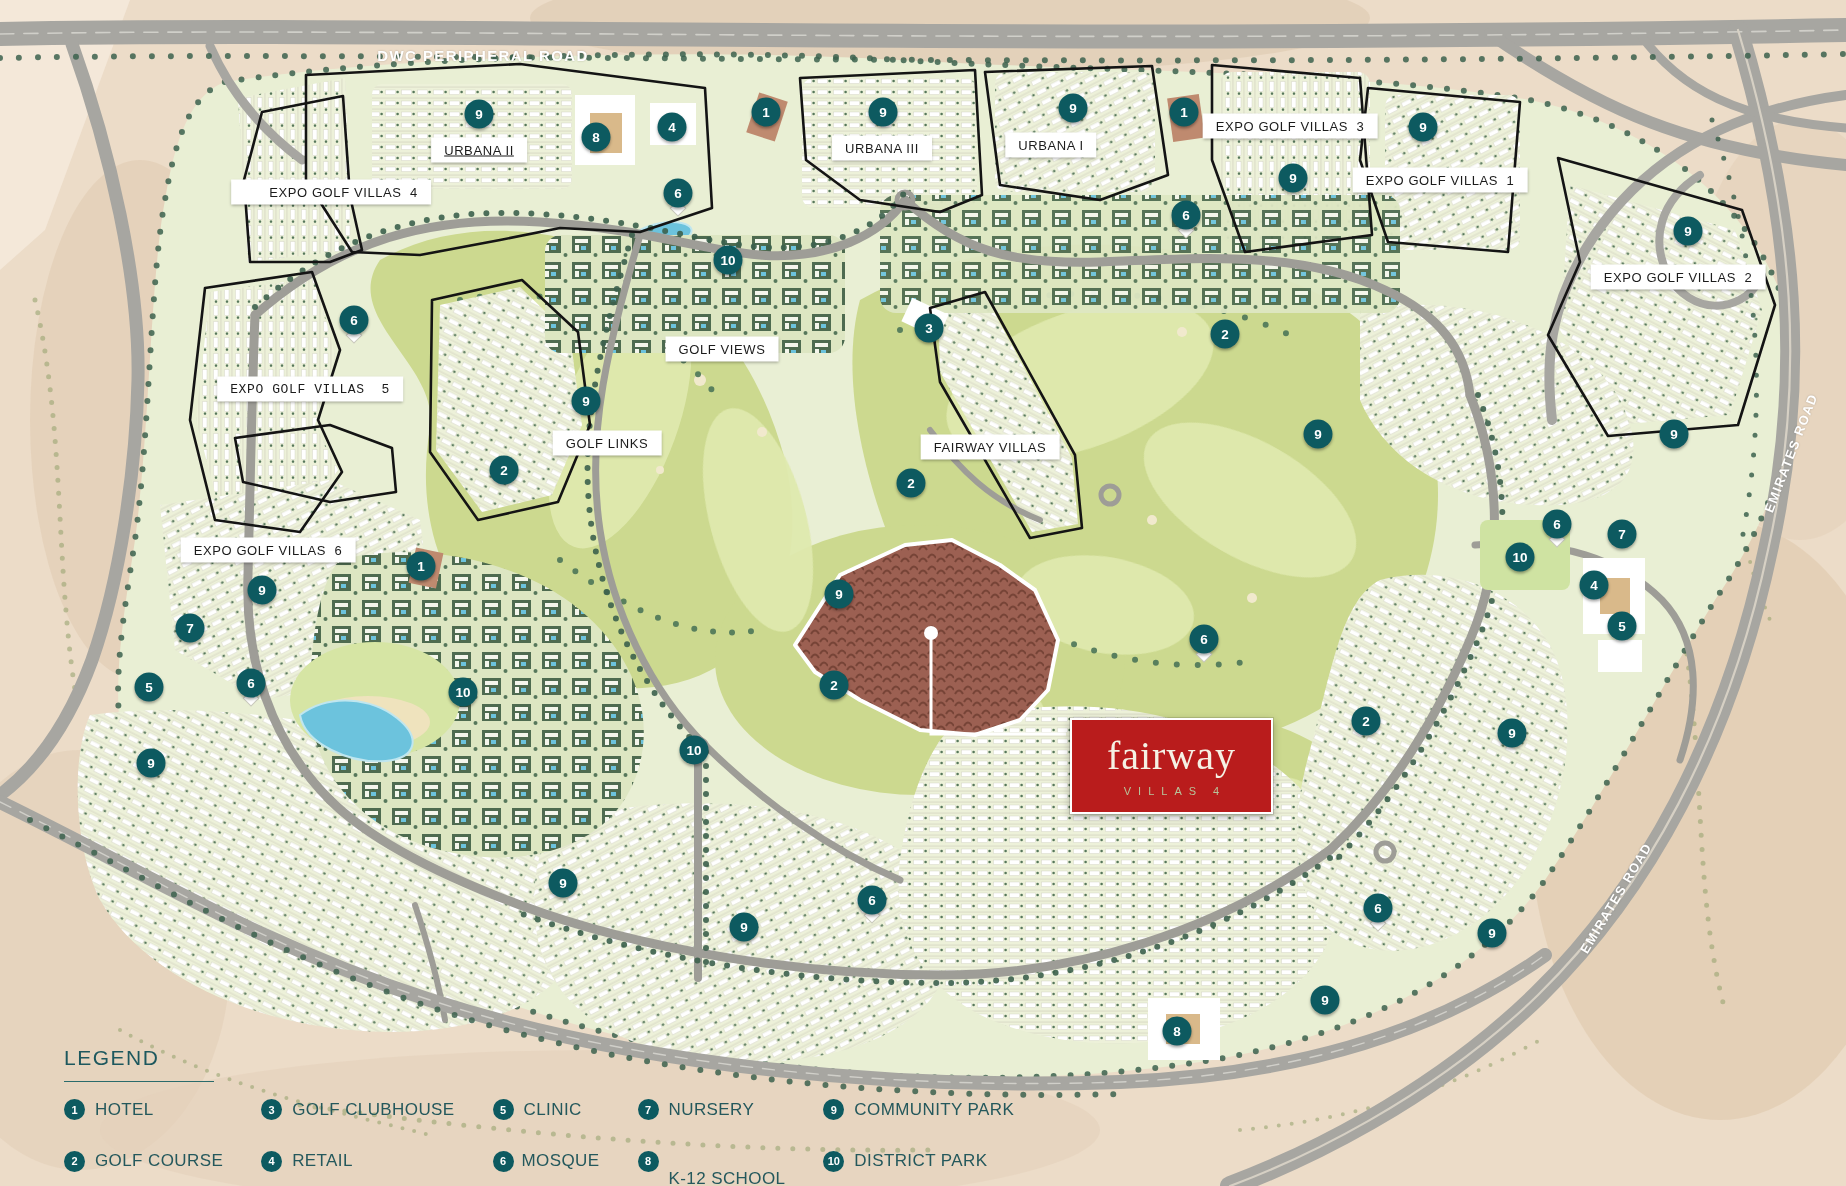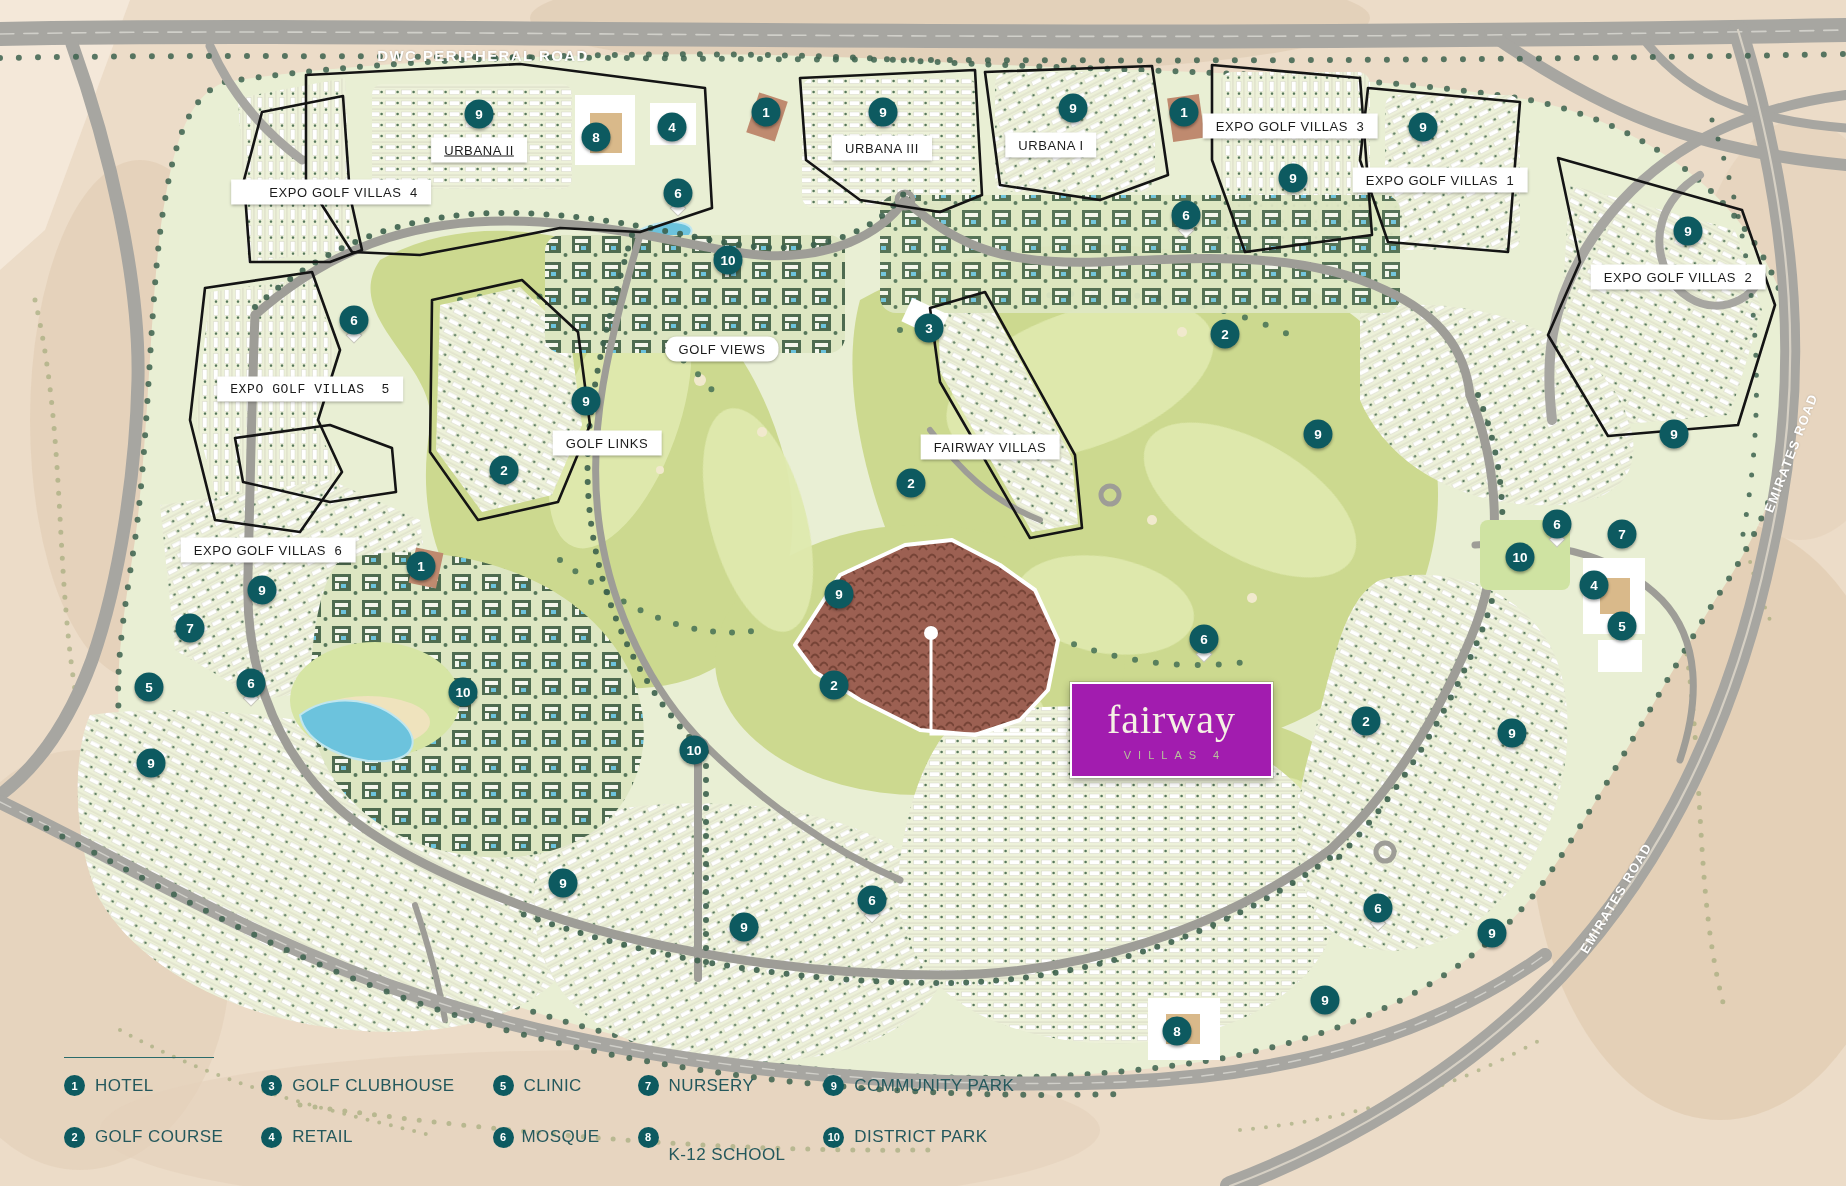--- a/index.html
+++ b/index.html
@@ -294,21 +294,21 @@
   <div class="road-label" id="emirates-bottom-label" style="left:1616px;top:898px;">EMIRATES ROAD</div>
 
   <div id="labels-layer">
       <div class="area-label" style="left: 331px; top: 192px; padding-left: 38px;">EXPO GOLF VILLAS  4</div>
       <div class="area-label" style="left: 479px; top: 150px; text-decoration: underline;">URBANA II</div>
       <div class="area-label" style="left: 882px; top: 148px;">URBANA III</div>
       <div class="area-label" style="left: 1051px; top: 145px;">URBANA I</div>
       <div class="area-label" style="left: 1290px; top: 126px;">EXPO GOLF VILLAS  3</div>
       <div class="area-label" style="left: 1440px; top: 180px;">EXPO GOLF VILLAS  1</div>
       <div class="area-label" style="left: 1678px; top: 277px;">EXPO GOLF VILLAS  2</div>
-      <div class="area-label" style="left: 722px; top: 349px; border-radius: 11px;">GOLF VIEWS</div>
+      <div class="area-label" style="left: 722px; top: 349px;">GOLF VIEWS</div>
       <div class="area-label" style="left: 607px; top: 443px;">GOLF LINKS</div>
       <div class="area-label" style="left: 990px; top: 447px;">FAIRWAY VILLAS</div>
       <div class="area-label" style="left: 310px; top: 389px; font-family: Liberation Mono, monospace;">EXPO GOLF VILLAS  5</div>
       <div class="area-label" style="left: 268px; top: 550px;">EXPO GOLF VILLAS  6</div>
     </div>
 
   <div id="markers-layer">
       <div class="map-marker" style="left: 479px; top: 114px; background: rgb(13, 90, 96);">9</div>
       <div class="map-marker" style="left: 596px; top: 137px; background: rgb(13, 90, 96);">8</div>
       <div class="map-marker" style="left: 672px; top: 127px; background: rgb(13, 90, 96);">4</div>
@@ -350,26 +350,27 @@
       <div class="map-marker" style="left: 1622px; top: 626px; background: rgb(13, 90, 96);">5</div>
       <div class="map-marker" style="left: 563px; top: 883px; background: rgb(13, 90, 96);">9</div>
       <div class="map-marker" style="left: 872px; top: 900px; background: rgb(13, 90, 96);">6</div>
       <div class="map-marker" style="left: 744px; top: 927px; background: rgb(13, 90, 96);">9</div>
       <div class="map-marker" style="left: 1378px; top: 908px; background: rgb(13, 90, 96);">6</div>
       <div class="map-marker" style="left: 1492px; top: 933px; background: rgb(13, 90, 96);">9</div>
       <div class="map-marker" style="left: 1325px; top: 1000px; background: rgb(13, 90, 96);">9</div>
       <div class="map-marker" style="left: 1177px; top: 1031px; background: rgb(13, 90, 96);">8</div>
     </div>
 
-  <div class="logo-box" style="left:1070px;top:682px;width:199px;height:92px;background:#a21caf;">
+  <div class="logo-box" style="left:1070px;top:718px;width:199px;height:92px;background:#b91c1c;">
     <div class="logo-line1" style="color:#f5f1e4;">fairway</div>
     <div class="logo-line2" style="color:#b7c49b;">VILLAS 4</div>
   </div>
 
   <div class="legend" style="left:64px;top:1046px;">
+    <div class="legend-title" style="color:#1d585e;">LEGEND</div>
     <div class="legend-rule" style="background:#2a6b6b;"></div>
     <div class="legend-grid" id="legend-grid">
         <div class="legend-item">
           <span class="legend-dot" style="background: rgb(13, 90, 96);">1</span>
           <span class="legend-label" style="color: rgb(36, 88, 92);">HOTEL</span>
         </div>
         <div class="legend-item">
           <span class="legend-dot" style="background: rgb(13, 90, 96);">2</span>
           <span class="legend-label" style="color: rgb(36, 88, 92);">GOLF COURSE</span>
         </div>

